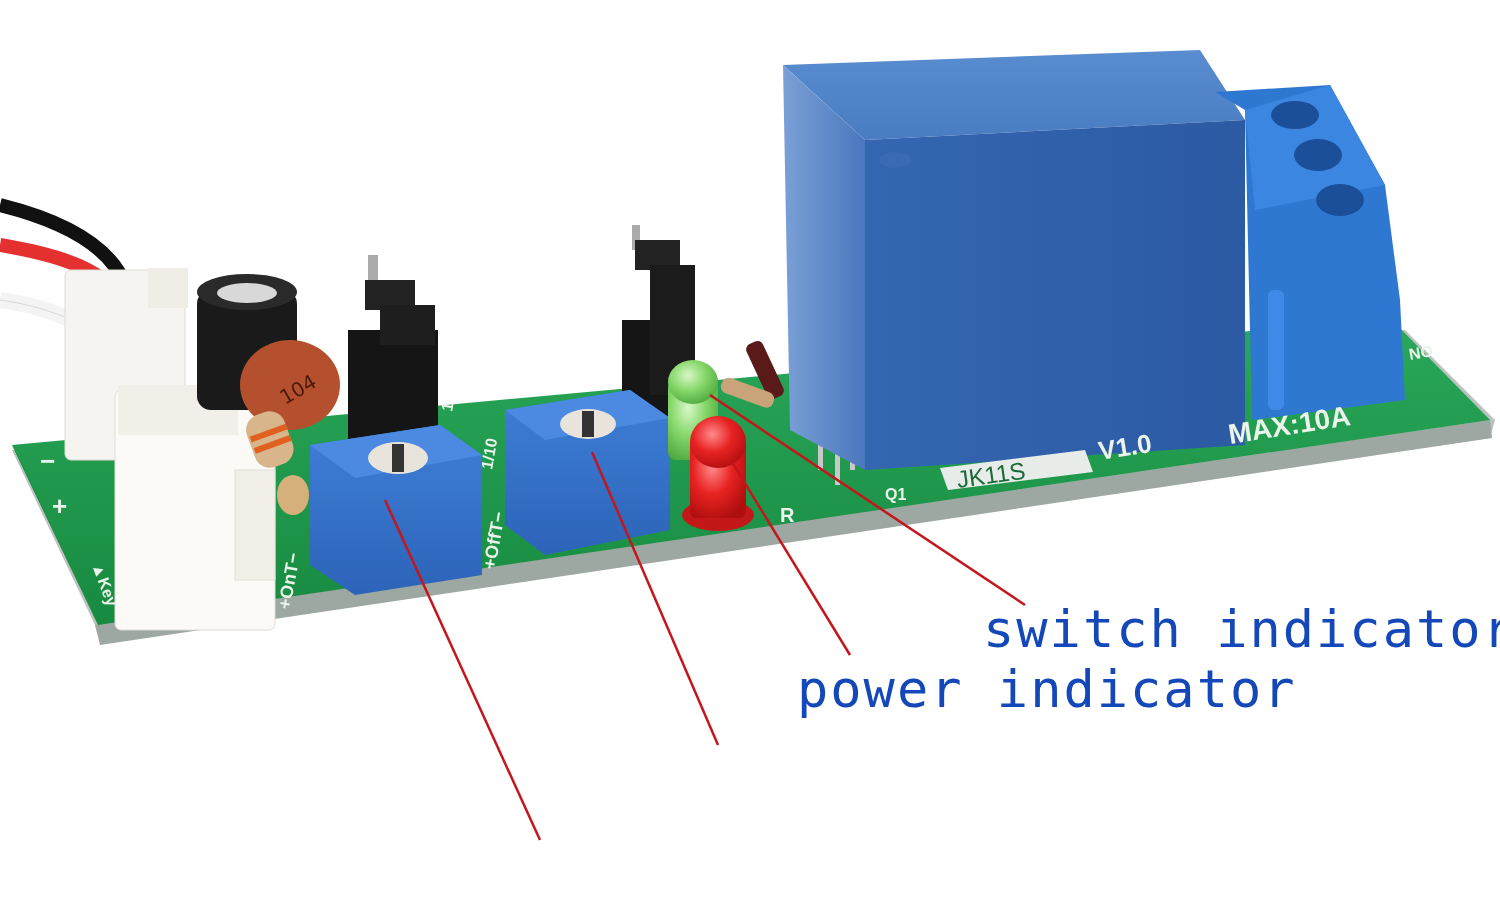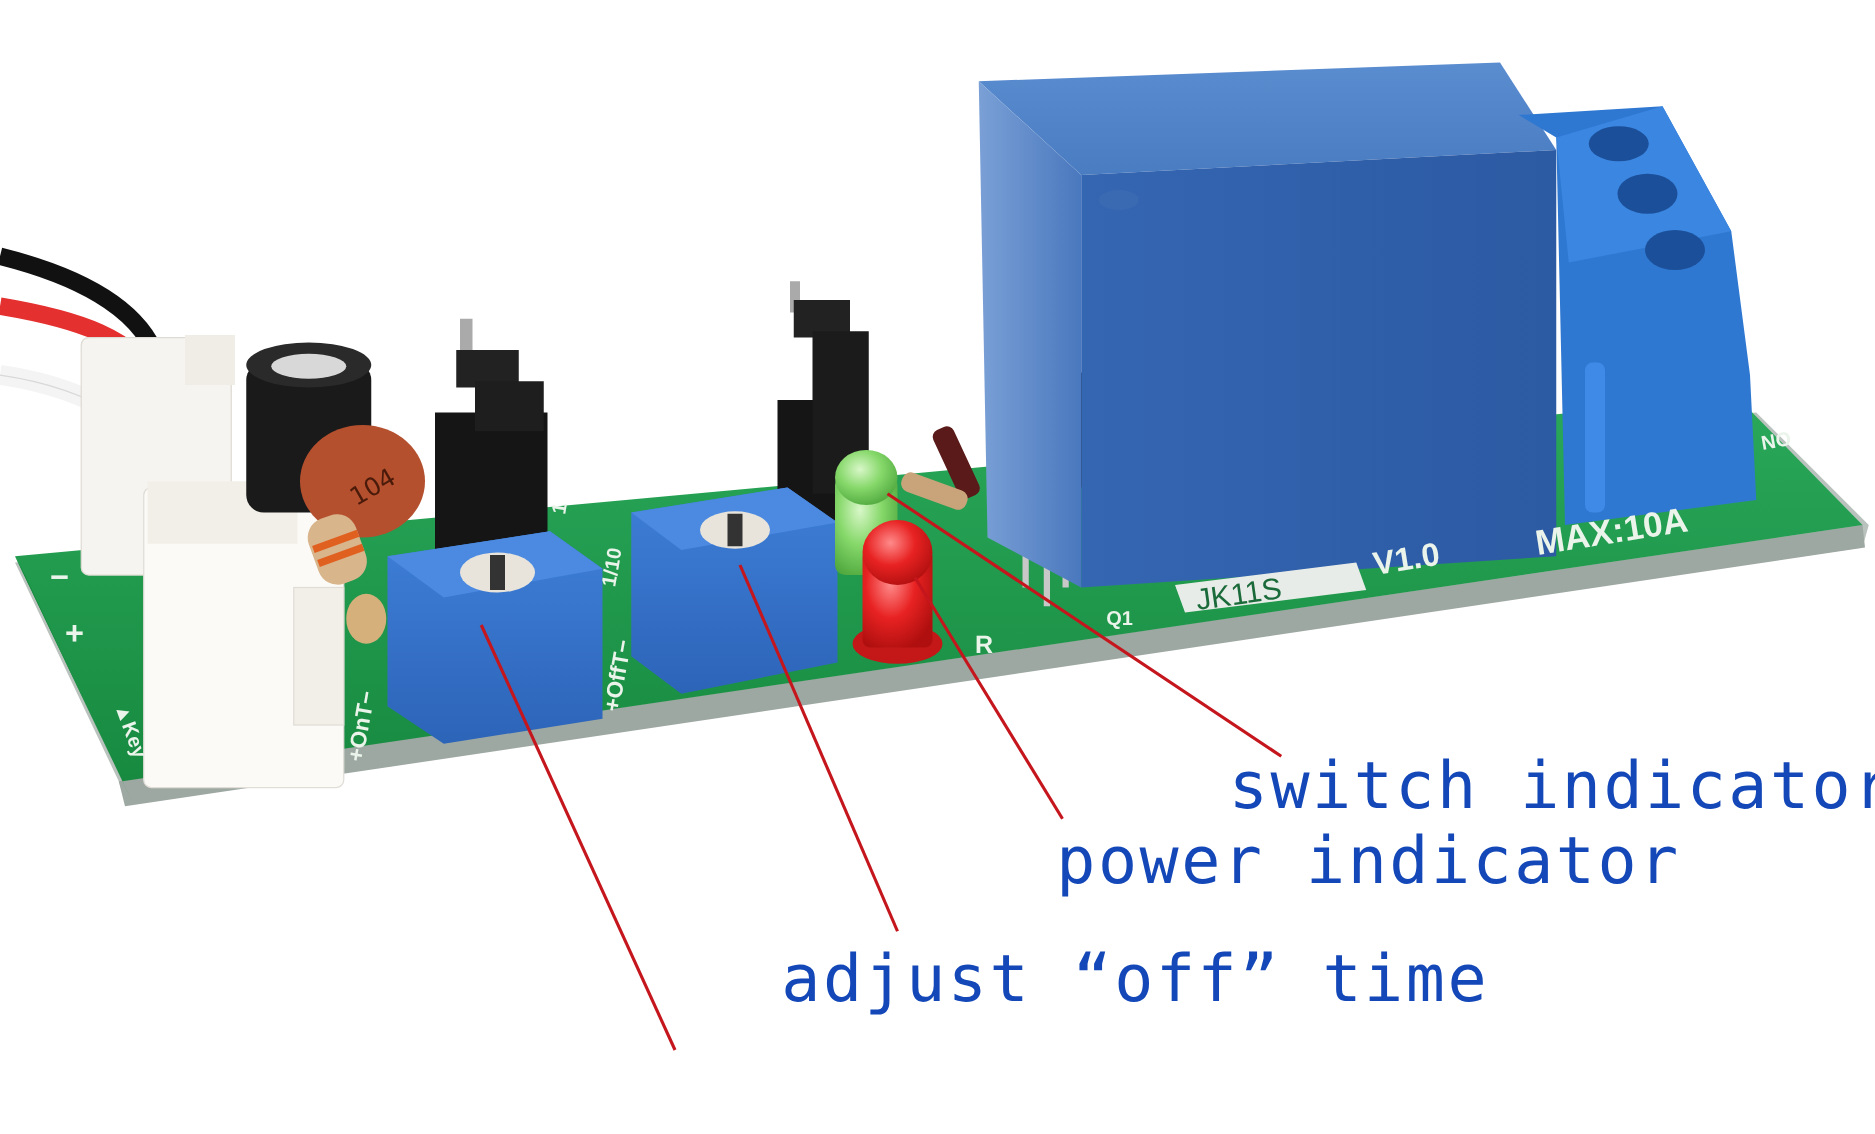--- a/index.html
+++ b/index.html
@@ -186,16 +186,15 @@
 
     <g stroke="#c4161c" stroke-width="2.5" fill="none">
       <line x1="710" y1="395" x2="1025" y2="605"></line>
       <line x1="732" y1="462" x2="850" y2="655"></line>
       <line x1="592" y1="452" x2="718" y2="745"></line>
       <line x1="385" y1="500" x2="540" y2="840"></line>
     </g>
   </svg>
 
   <div class="callout" style="left:983px; top:603px;">switch indicator</div>
-  <div class="callout" style="left:797px; top:663px;margin-left:48px;">power indicator</div>
-  <div class="callout" style="left:625px; top:758px;">adjust “off” time</div>
+  <div class="callout" style="left:797px; top:663px;">power indicator</div>
 
 </div>
 
 </body></html>

